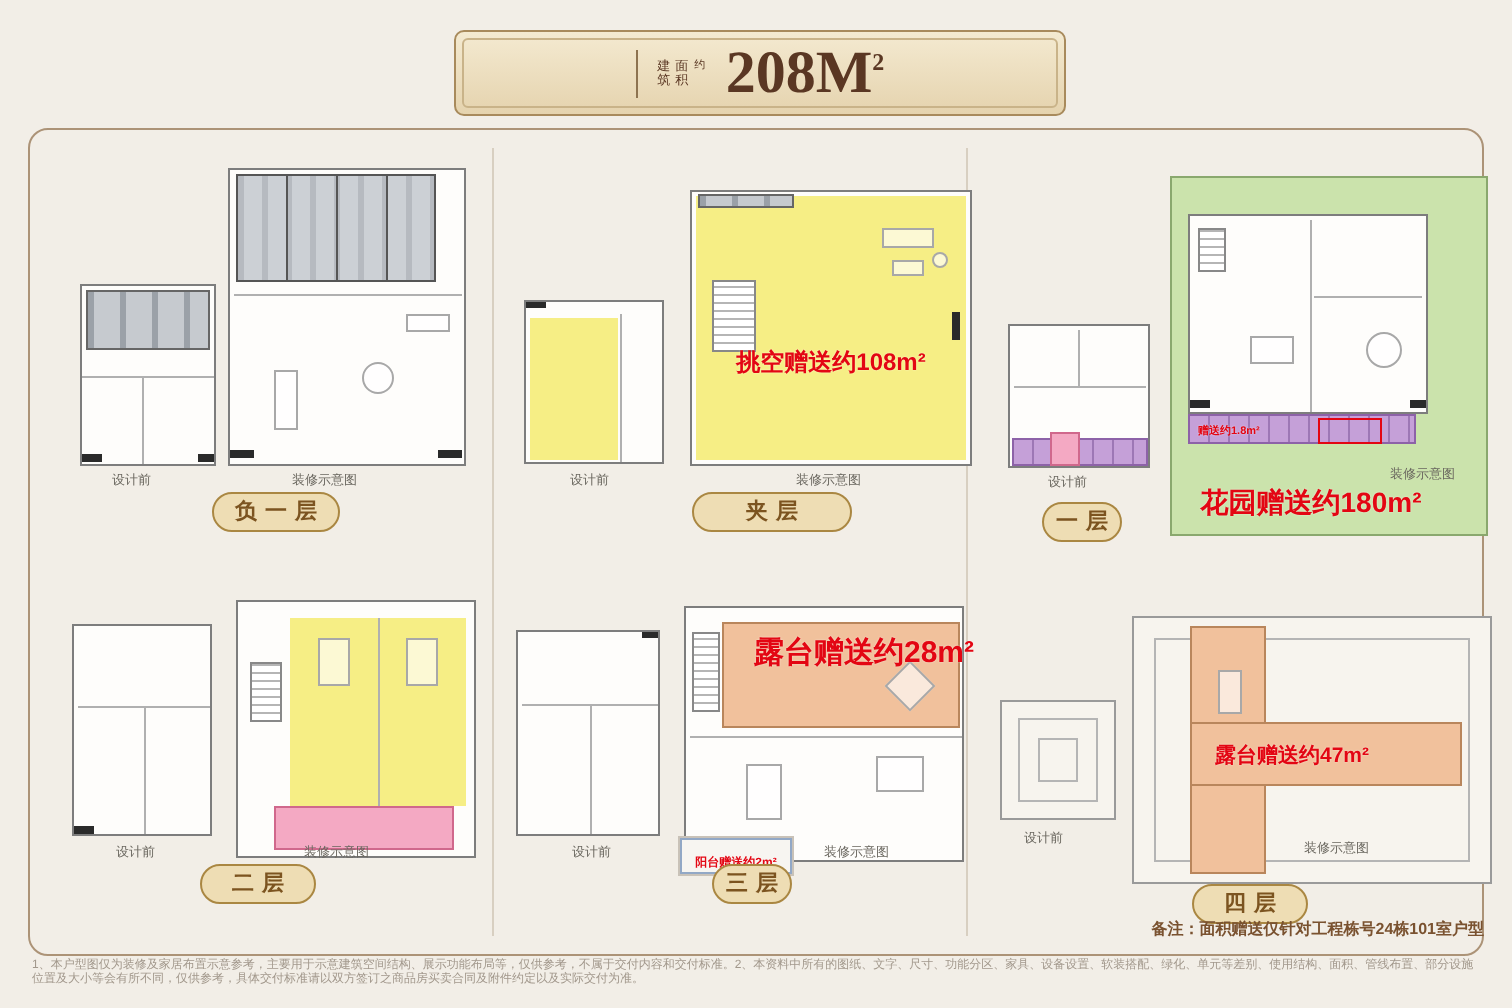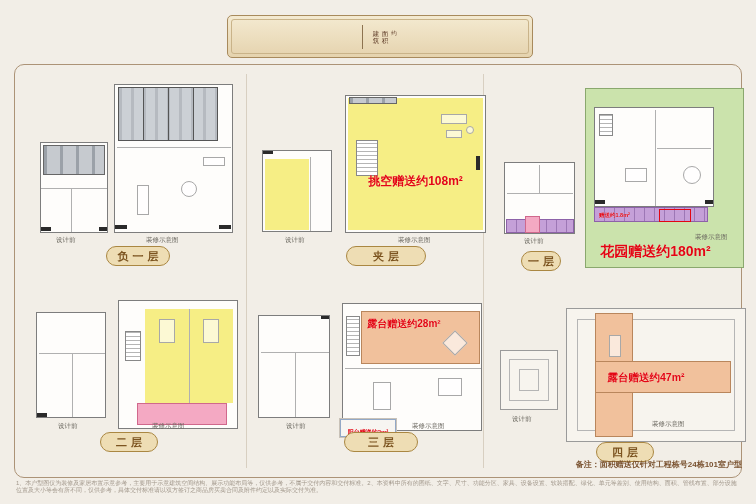--- a/index.html
+++ b/index.html
@@ -61,20 +61,21 @@
 
 <div class="page">
 
   <div class="plaque">
     <span class="tdivider"></span>
     <span class="vcols">
       <span>建筑</span>
       <span>面积</span>
       <span style="font-size:5.5px">约</span>
     </span>
+    <span class="areaval"><span>208M</span><sup>2</sup></span>
   </div>
 
   <div class="frame"></div>
   <div class="vsep" style="left:246px"></div>
   <div class="vsep" style="left:483px"></div>
 
   <div class="plan" style="left:40px;top:142px;width:68px;height:91px">
     <div class="reg hatch" style="left:2px;top:2px;width:62px;height:30px"></div>
     <div class="pline" style="left:0;top:45px;width:66px;height:1px"></div>
     <div class="pline" style="left:30px;top:45px;width:1px;height:44px"></div>
@@ -164,27 +165,27 @@
   <div class="plan" style="left:342px;top:303px;width:140px;height:128px">
     <div class="reg salmon" style="left:18px;top:7px;width:119px;height:53px">
       <div class="furn" style="left:84px;top:22px;width:18px;height:18px;transform:rotate(45deg)"></div>
     </div>
     <div class="reg stairs" style="left:3px;top:12px;width:14px;height:40px"></div>
     <div class="pline" style="left:2px;top:64px;width:136px;height:1px"></div>
     <div class="furn" style="left:30px;top:78px;width:18px;height:28px"></div>
     <div class="furn" style="left:95px;top:74px;width:24px;height:18px"></div>
     <div class="wseg" style="left:0;top:120px;width:10px;height:4px"></div>
   </div>
-  <div class="redtxt" style="left:344px;width:120px;top:317px;font-size:10px">露台赠送约28m²</div>
+  <div class="redtxt" style="left:372px;width:120px;top:317px;font-size:15px">露台赠送约28m²</div>
   <div class="bluebox" style="left:340px;top:419px;width:54px;height:16px">
     <span class="redtxt" style="position:static;font-size:6px;line-height:16px">阳台赠送约2m²</span>
   </div>
   <div class="caption" style="left:286px;top:422px">设计前</div>
   <div class="caption" style="left:412px;top:422px">装修示意图</div>
-  <div class="pill" style="left:344px;top:432px;width:74px">三层</div>
+  <div class="pill" style="left:356px;top:432px;width:40px">三层</div>
 
   <div class="roofplan" style="left:500px;top:350px;width:58px;height:60px">
     <div class="nest" style="inset:8px"></div>
     <div class="nest" style="inset:18px"></div>
   </div>
   <div class="roofplan" style="left:566px;top:308px;width:180px;height:134px">
     <div class="nest" style="inset:10px"></div>
     <div class="reg salmon" style="left:28px;top:4px;width:38px;height:124px"></div>
     <div class="reg salmon" style="left:28px;top:52px;width:136px;height:32px"></div>
     <div class="furn" style="left:42px;top:26px;width:12px;height:22px"></div>

